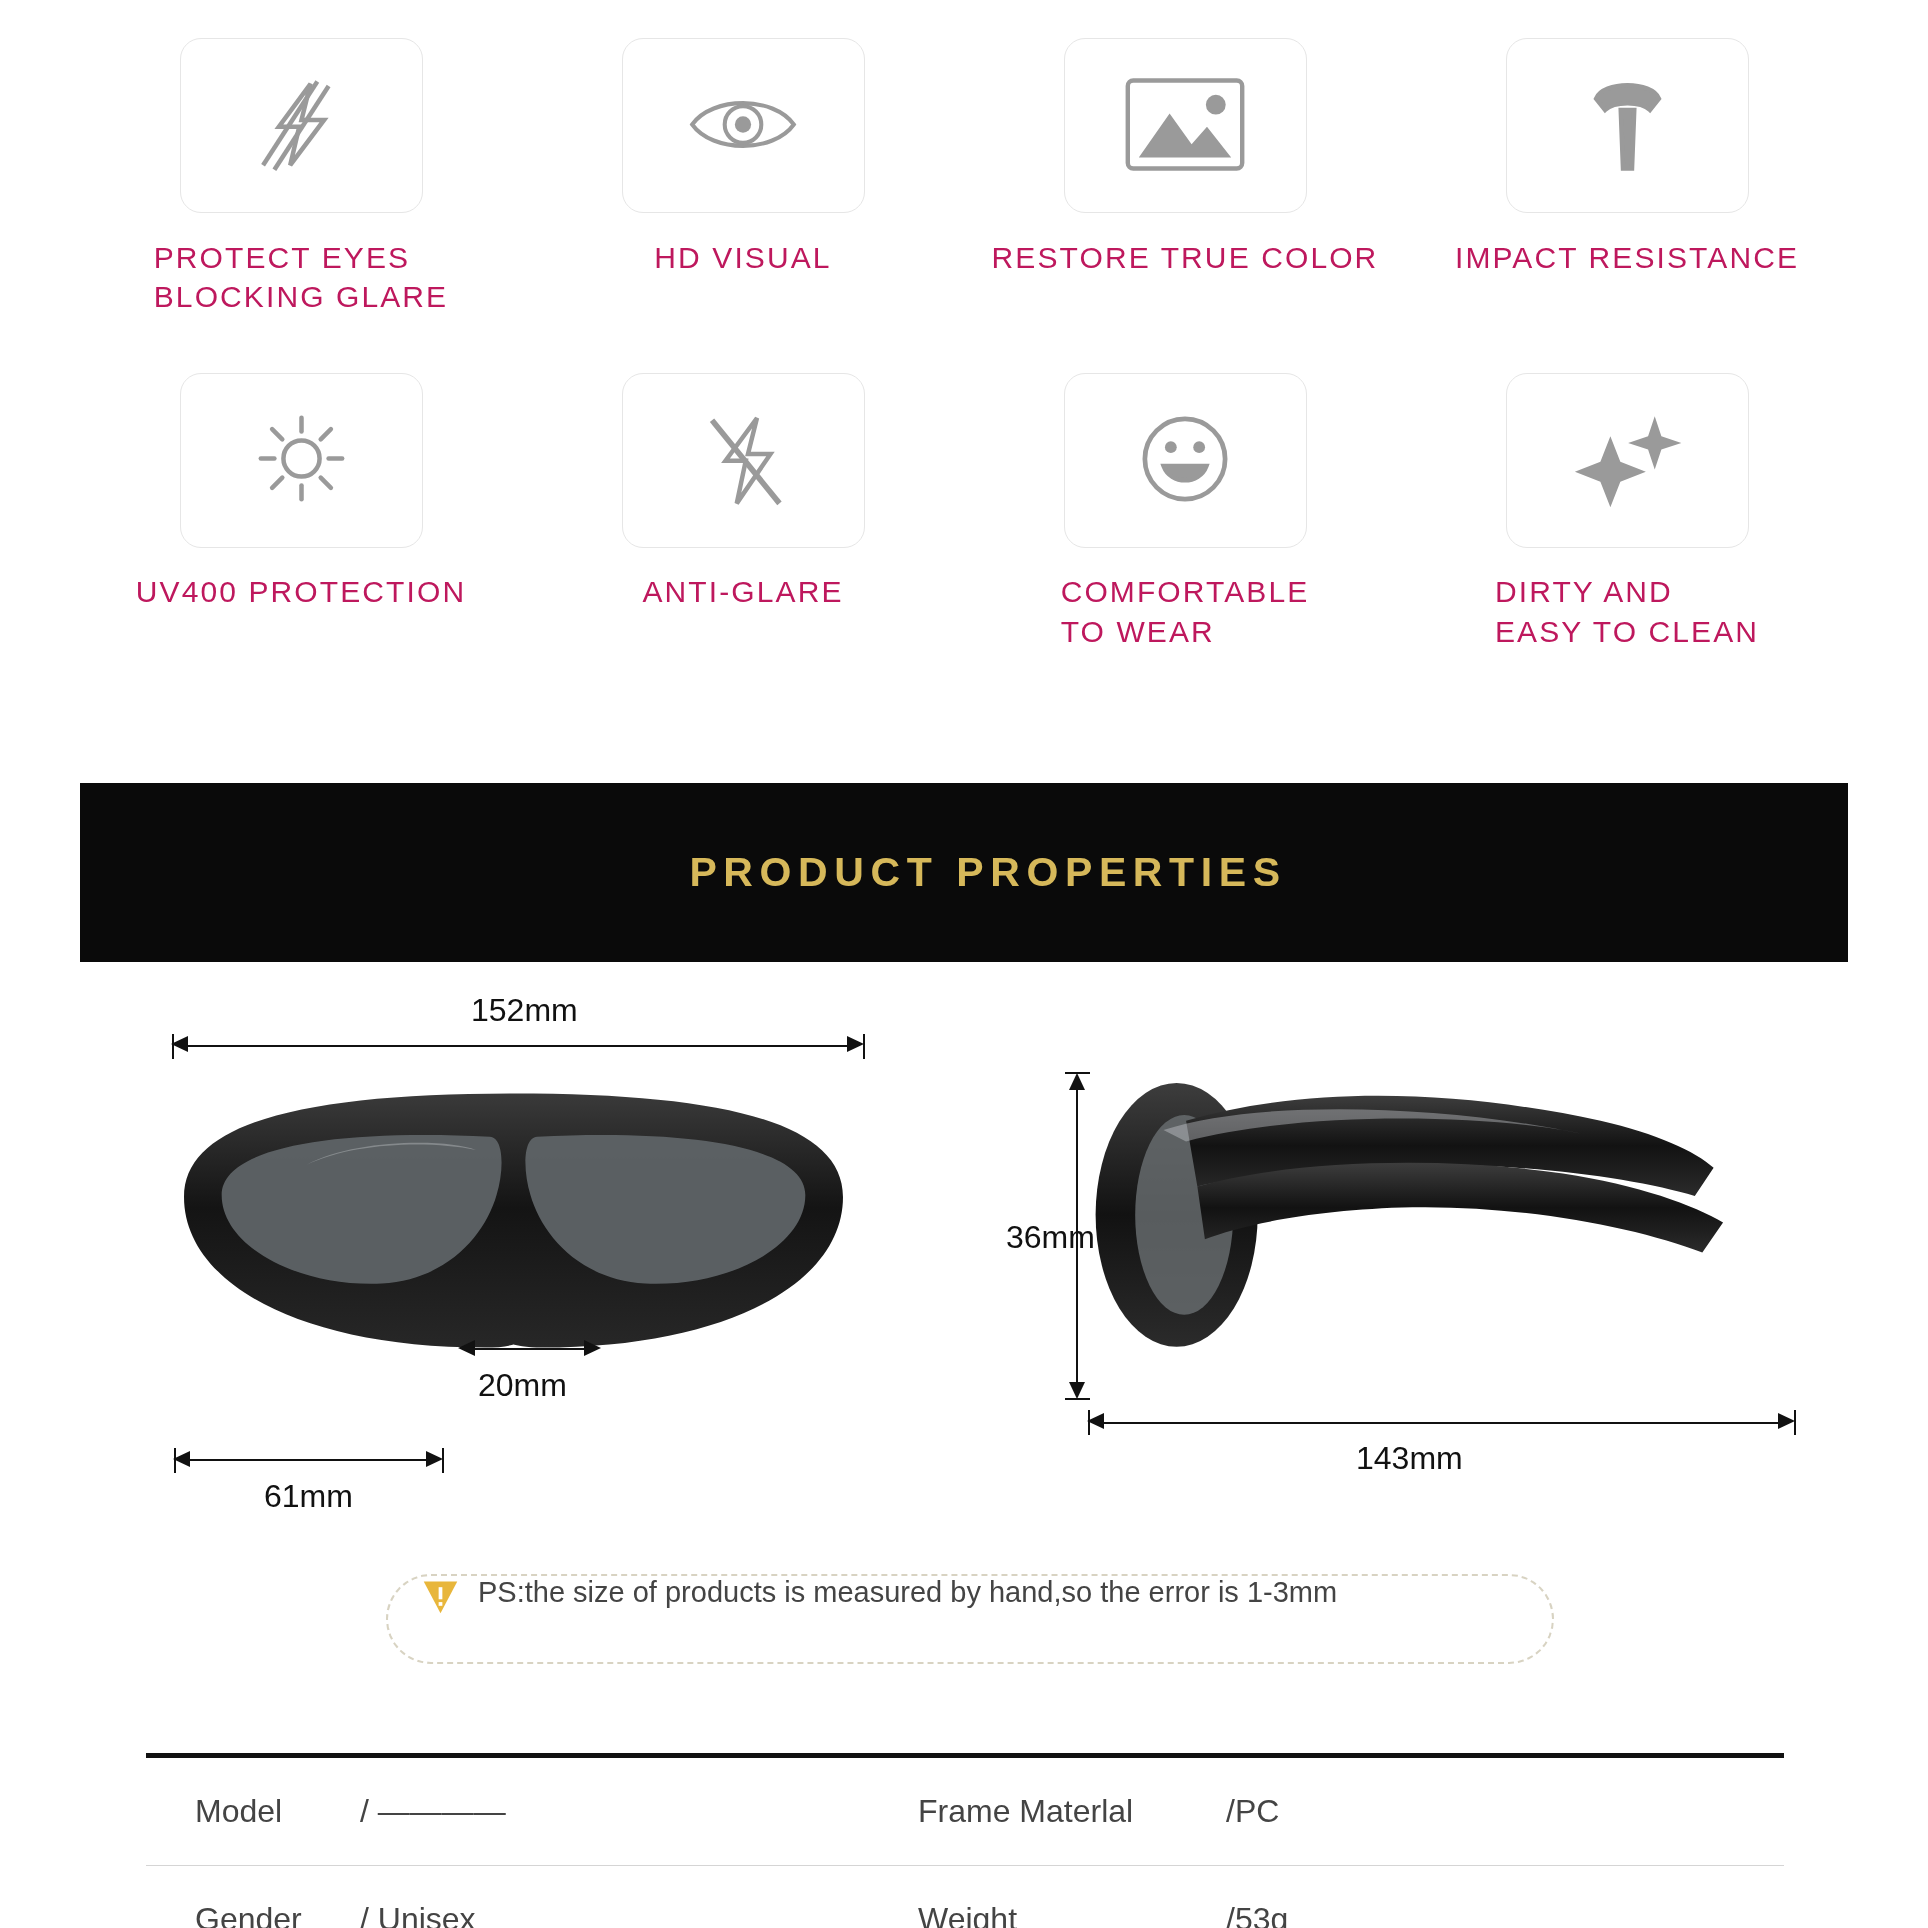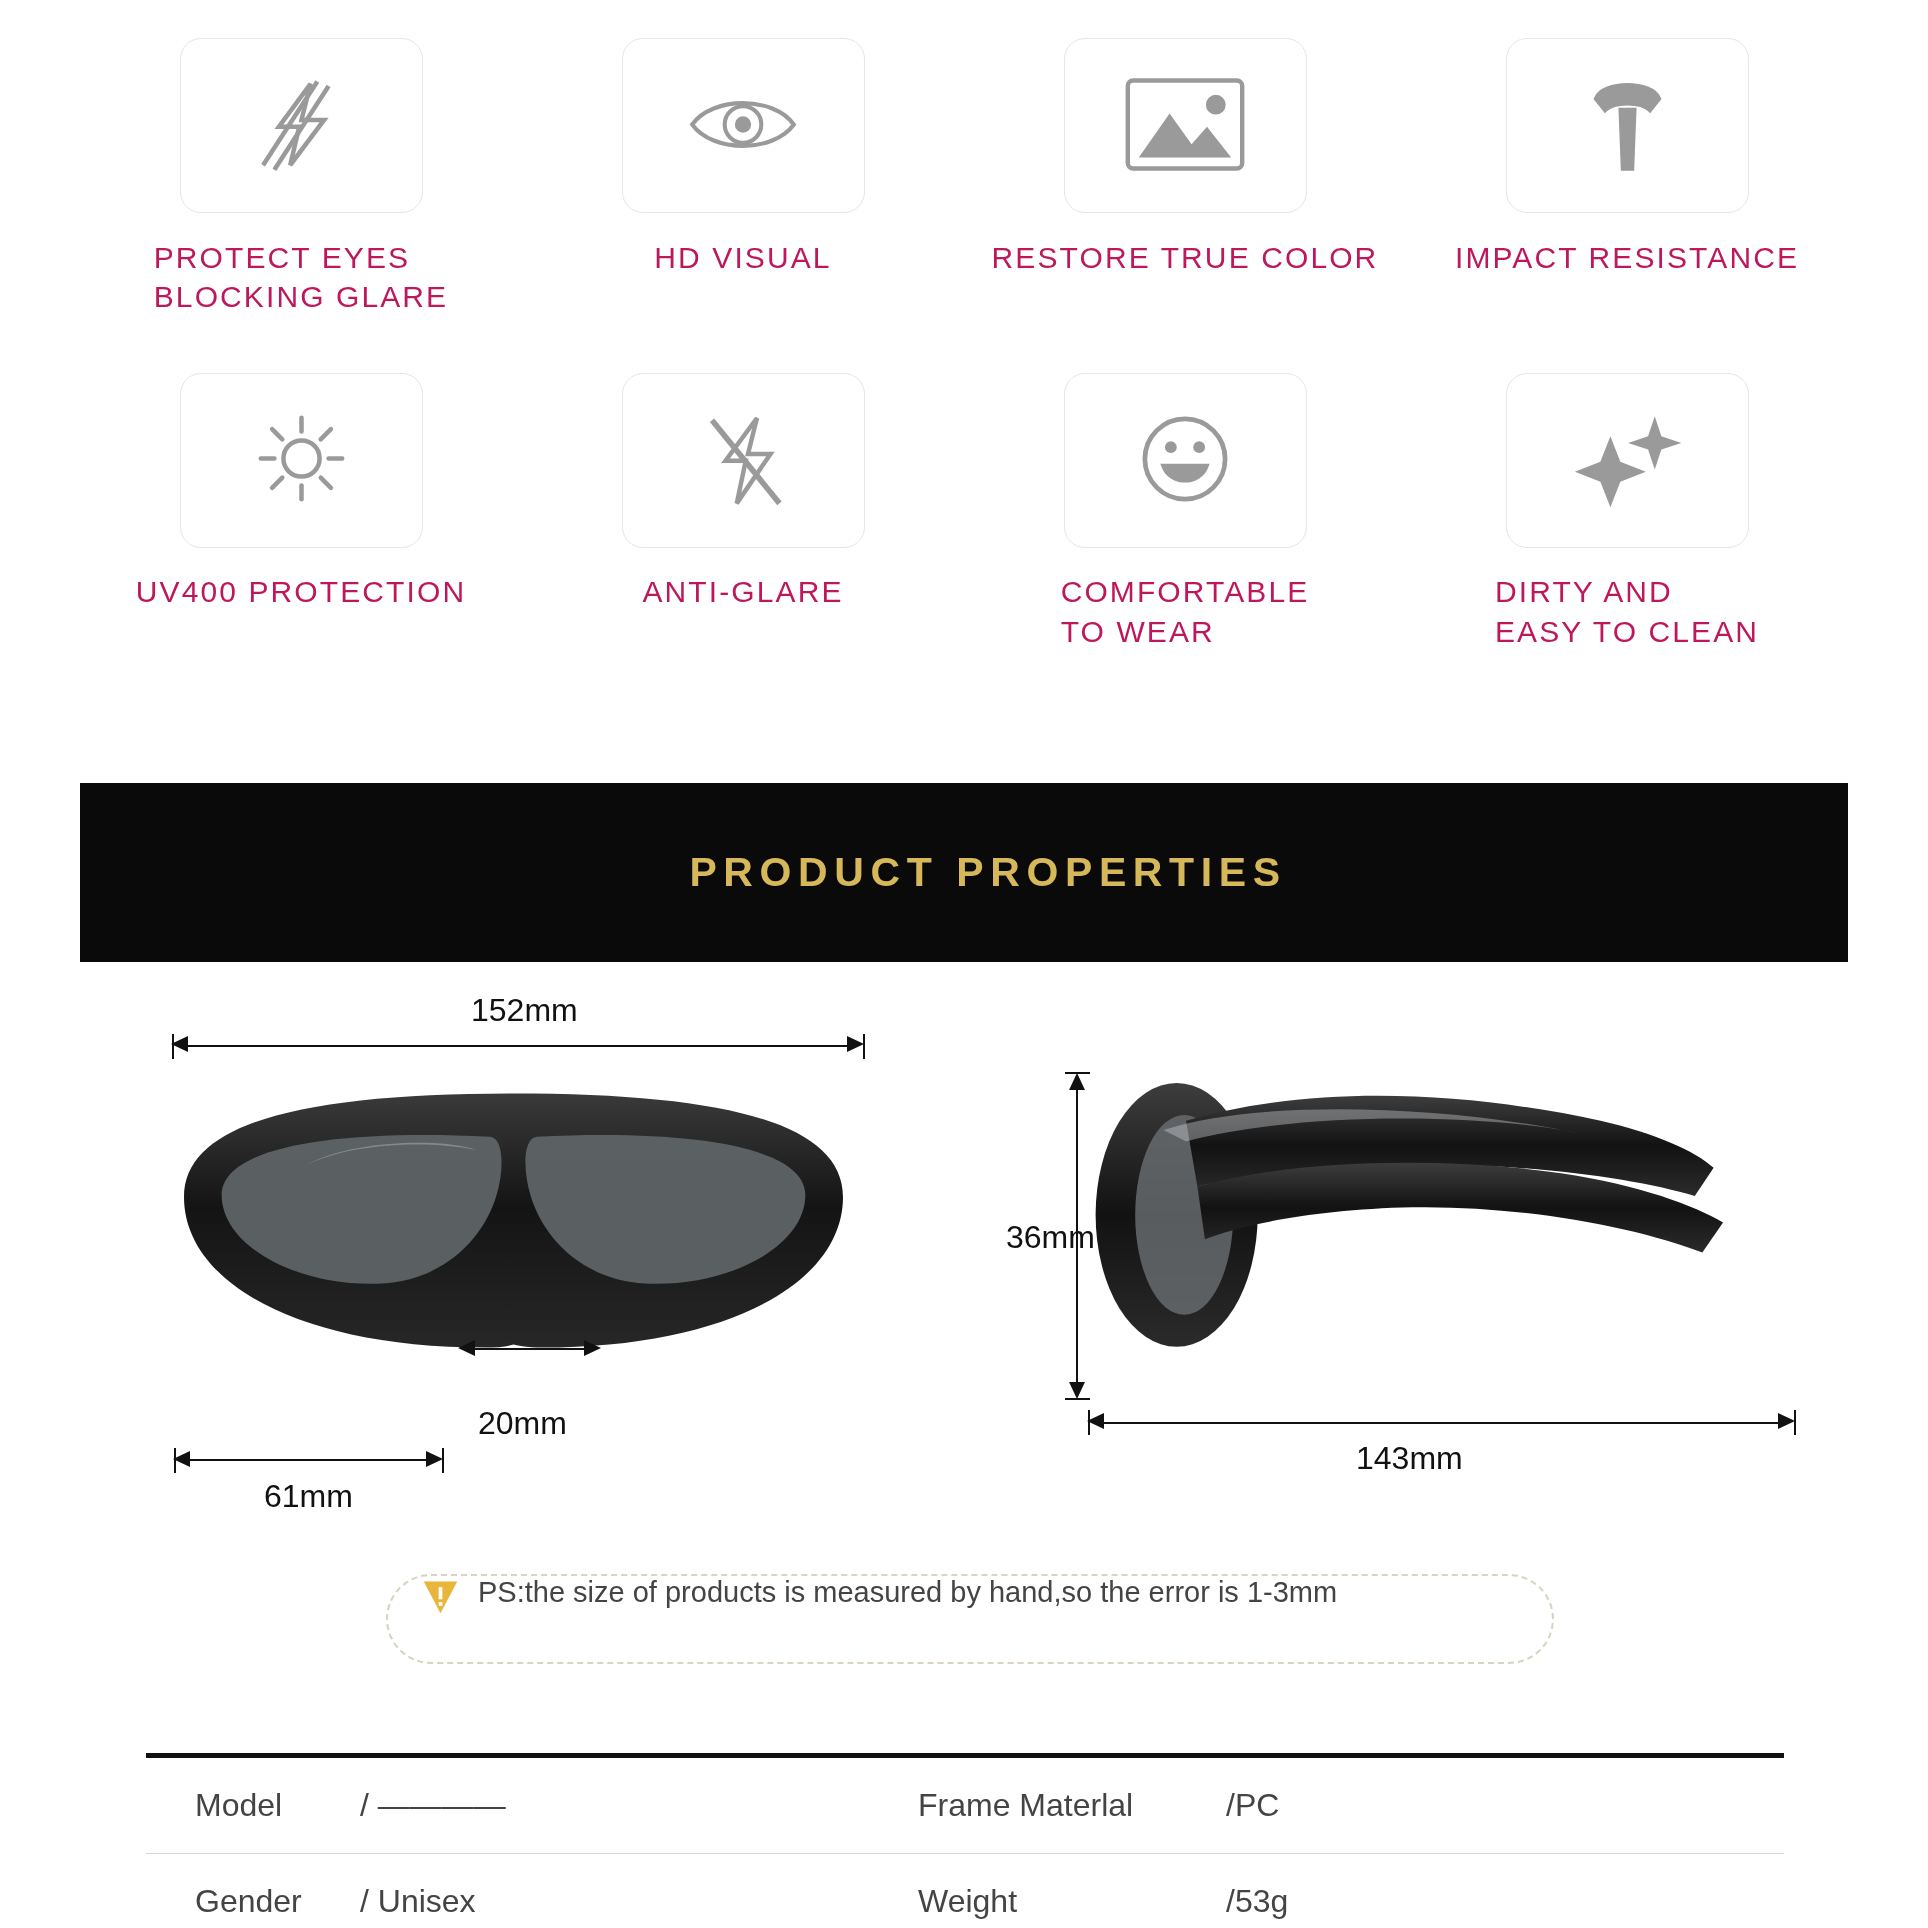--- a/index.html
+++ b/index.html
@@ -162,21 +162,21 @@
   
   .spec-table {
     position: absolute;
     left: 146px;
     top: 1753px;
     width: 1638px;
   }
   .spec-top-rule { height: 4.7px; background: #111; width: 100%; }
   .spec-row {
     display: flex;
-    height: 96px;
+    height: 108px;
     align-items: center;
     border-bottom: 1.9px solid #d5d5d5;
   }
   .spec-row:last-child { border-bottom: none; }
   .spec-key {
     width: 188px;
     font-size: 32px;
     color: #444;
     padding-left: 49px;
     font-family: "Liberation Sans", sans-serif;
@@ -351,21 +351,21 @@
   <div class="mline-h" style="left:188px; top:66px; width:659px;"></div>
   <div class="arrow arrow-l" style="left:171px; top:57px;"></div>
   <div class="arrow arrow-r" style="left:847px; top:57px;"></div>
   <div class="cap-v" style="left:172px; top:55px;"></div>
   <div class="cap-v" style="left:863px; top:55px;"></div>
   <div class="dim-text" style="left:471px; top:13px;">152mm</div>
 
   <div class="mline-h" style="left:471px; top:369px; width:117px;"></div>
   <div class="arrow arrow-l" style="left:458px; top:361px;"></div>
   <div class="arrow arrow-r" style="left:584px; top:361px;"></div>
-  <div class="dim-text" style="left:478px; top:388px;margin-top:38px;">20mm</div>
+  <div class="dim-text" style="left:478px; top:388px;">20mm</div>
 
   <div class="mline-h" style="left:188px; top:480px; width:243px;"></div>
   <div class="arrow arrow-l" style="left:173px; top:472px;"></div>
   <div class="arrow arrow-r" style="left:426px; top:472px;"></div>
   <div class="cap-v" style="left:174px; top:469px;"></div>
   <div class="cap-v" style="left:442px; top:469px;"></div>
   <div class="dim-text" style="left:264px; top:499px;">61mm</div>
 
   <div class="glasses-side">
     <svg width="716" height="330" viewBox="0 0 760 350">

